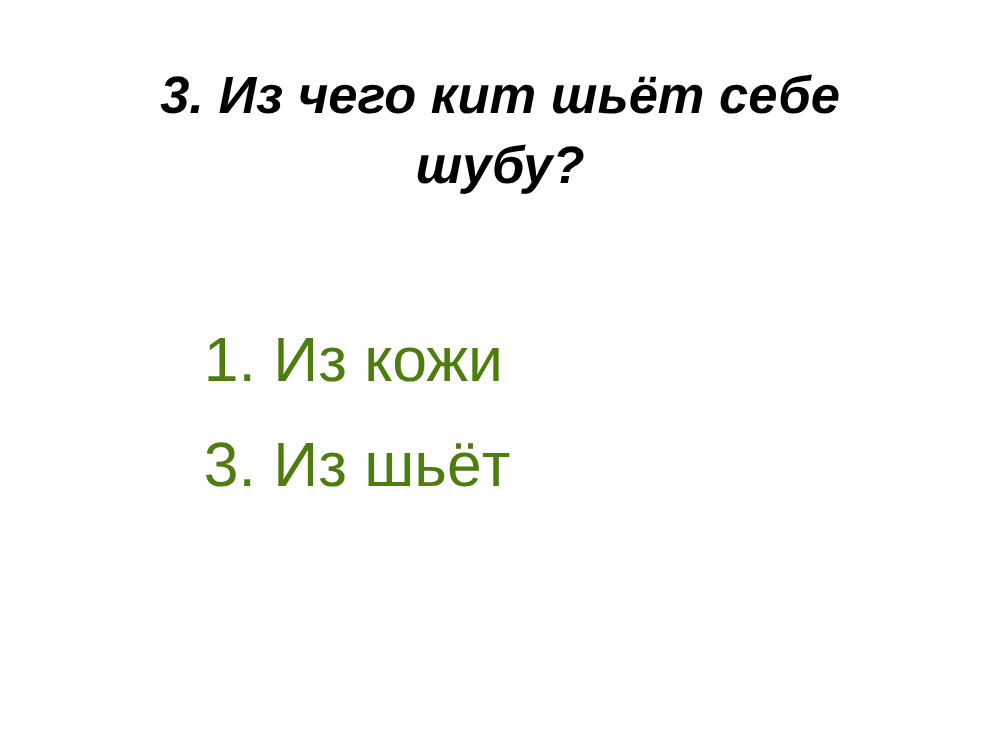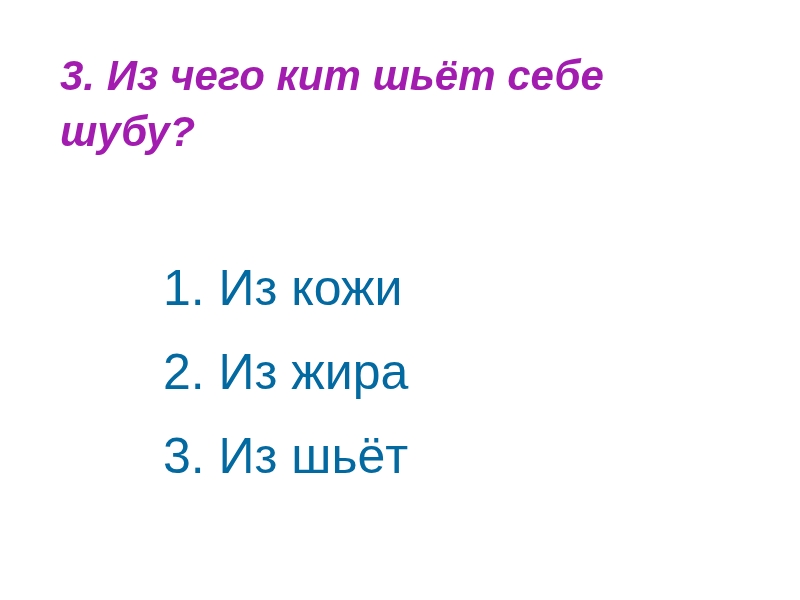--- a/index.html
+++ b/index.html
@@ -24,21 +24,22 @@
     height: 600px;
     background: #ffffff;
   }
 
   
   #question-title {
     position: absolute;
     left: 60px;
     top: 48px;
     width: 680px;
-    color: #a21caf;
+    text-align: center;
+    color: #000000;
     font-family: "Liberation Sans", sans-serif;
     font-size: 42px;
     font-weight: bold;
     font-style: italic;
     line-height: 56px;
     letter-spacing: 0px;
     white-space: normal;
   }
 
   
@@ -47,21 +48,21 @@
     left: 163px;
     top: 246px;
     width: 560px;
     margin: 0;
     padding: 0;
     list-style: none;
   }
 
   #answer-list .answer-item {
     display: block;
-    color: #0369a1;
+    color: #4d7c0f;
     font-family: "Liberation Sans", sans-serif;
     font-size: 50px;
     font-weight: normal;
     font-style: normal;
     line-height: 84px;
     white-space: nowrap;
     text-align: left;
   }
 
   .answer-number {
@@ -78,22 +79,18 @@
 <div id="slide">
 
   <div id="question-title">3. Из чего кит шьёт себе шубу?</div>
 
   <ul id="answer-list">
     <li class="answer-item">
       <span class="answer-number">1.</span>
       <span class="answer-text">Из кожи</span>
     </li>
     <li class="answer-item">
-      <span class="answer-number">2.</span>
-      <span class="answer-text">Из жира</span>
-    </li>
-    <li class="answer-item">
       <span class="answer-number">3.</span>
       <span class="answer-text">Из шьёт</span>
     </li>
   </ul>
 
 </div>
 
 </body></html>

